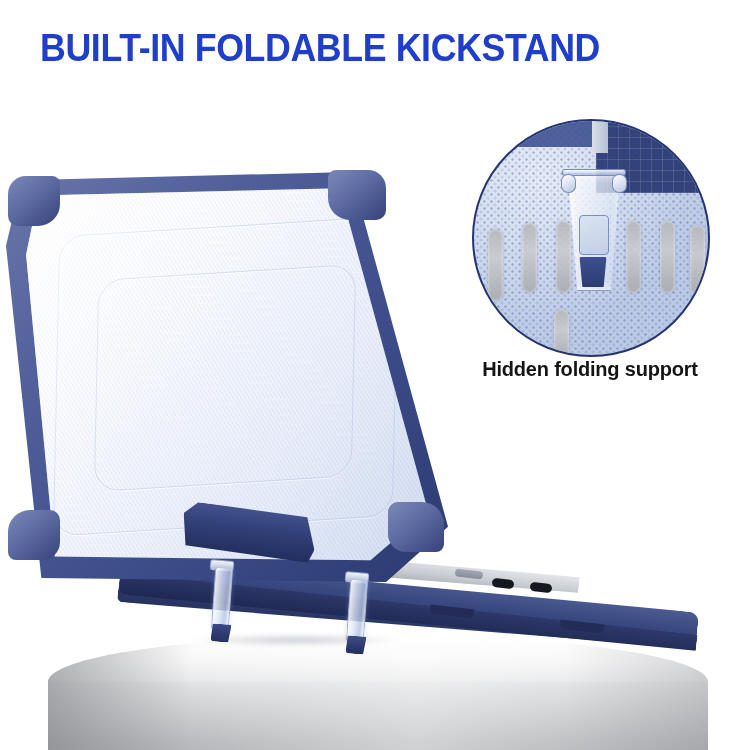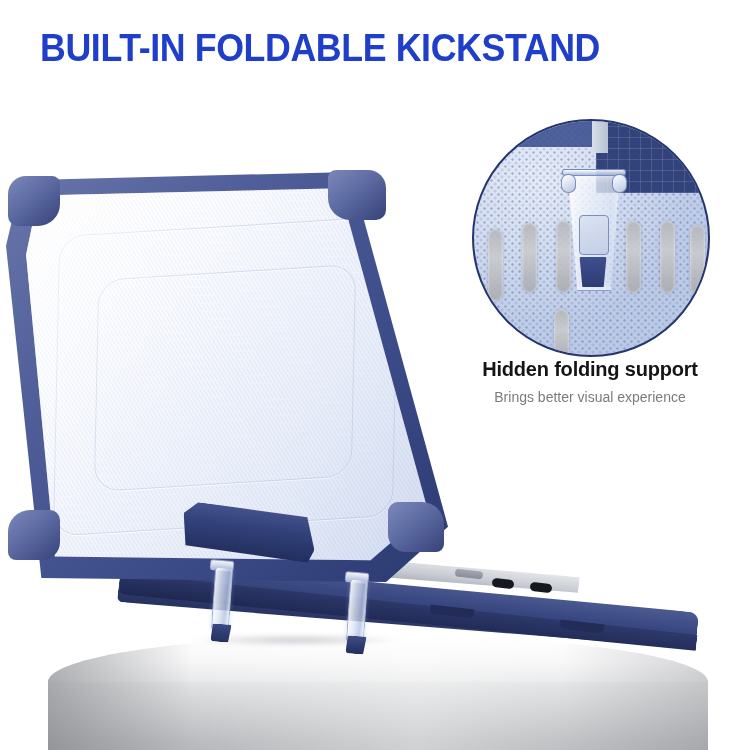--- a/index.html
+++ b/index.html
@@ -490,15 +490,14 @@
         <div class="bracket-foot"></div>
         <div class="hinge-bar"></div>
         <div class="hinge-knob left"></div>
         <div class="hinge-knob right"></div>
       </div>
     </div>
   </div>
 
   <div class="callout-caption">Hidden folding support</div>
 
-  <div class="callout-subcaption">Brings better visual experience</div>
 
 </div>
 
 </body></html>

